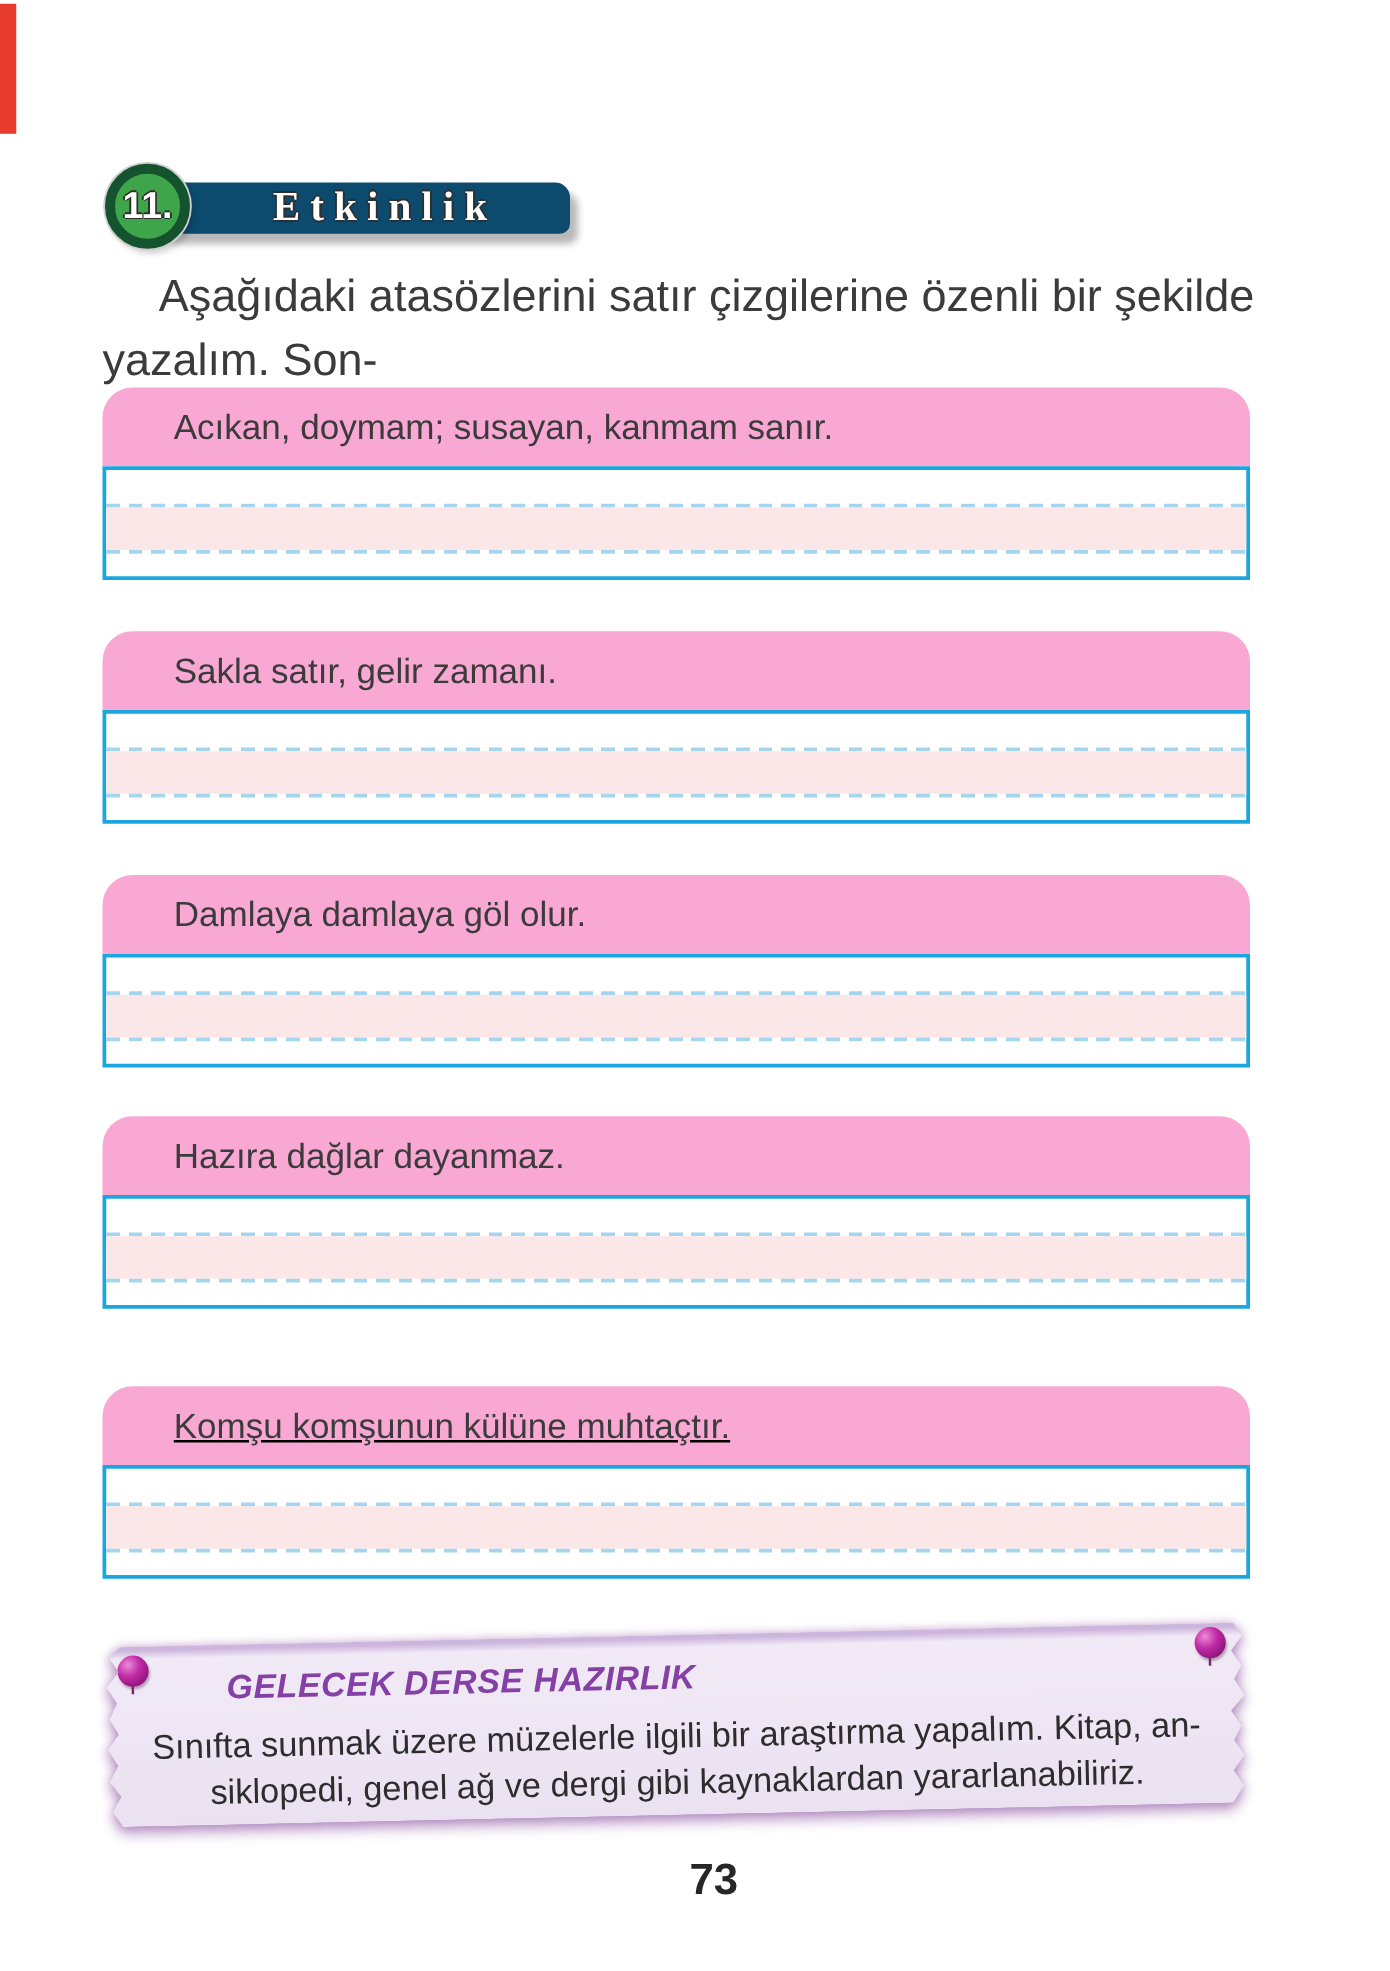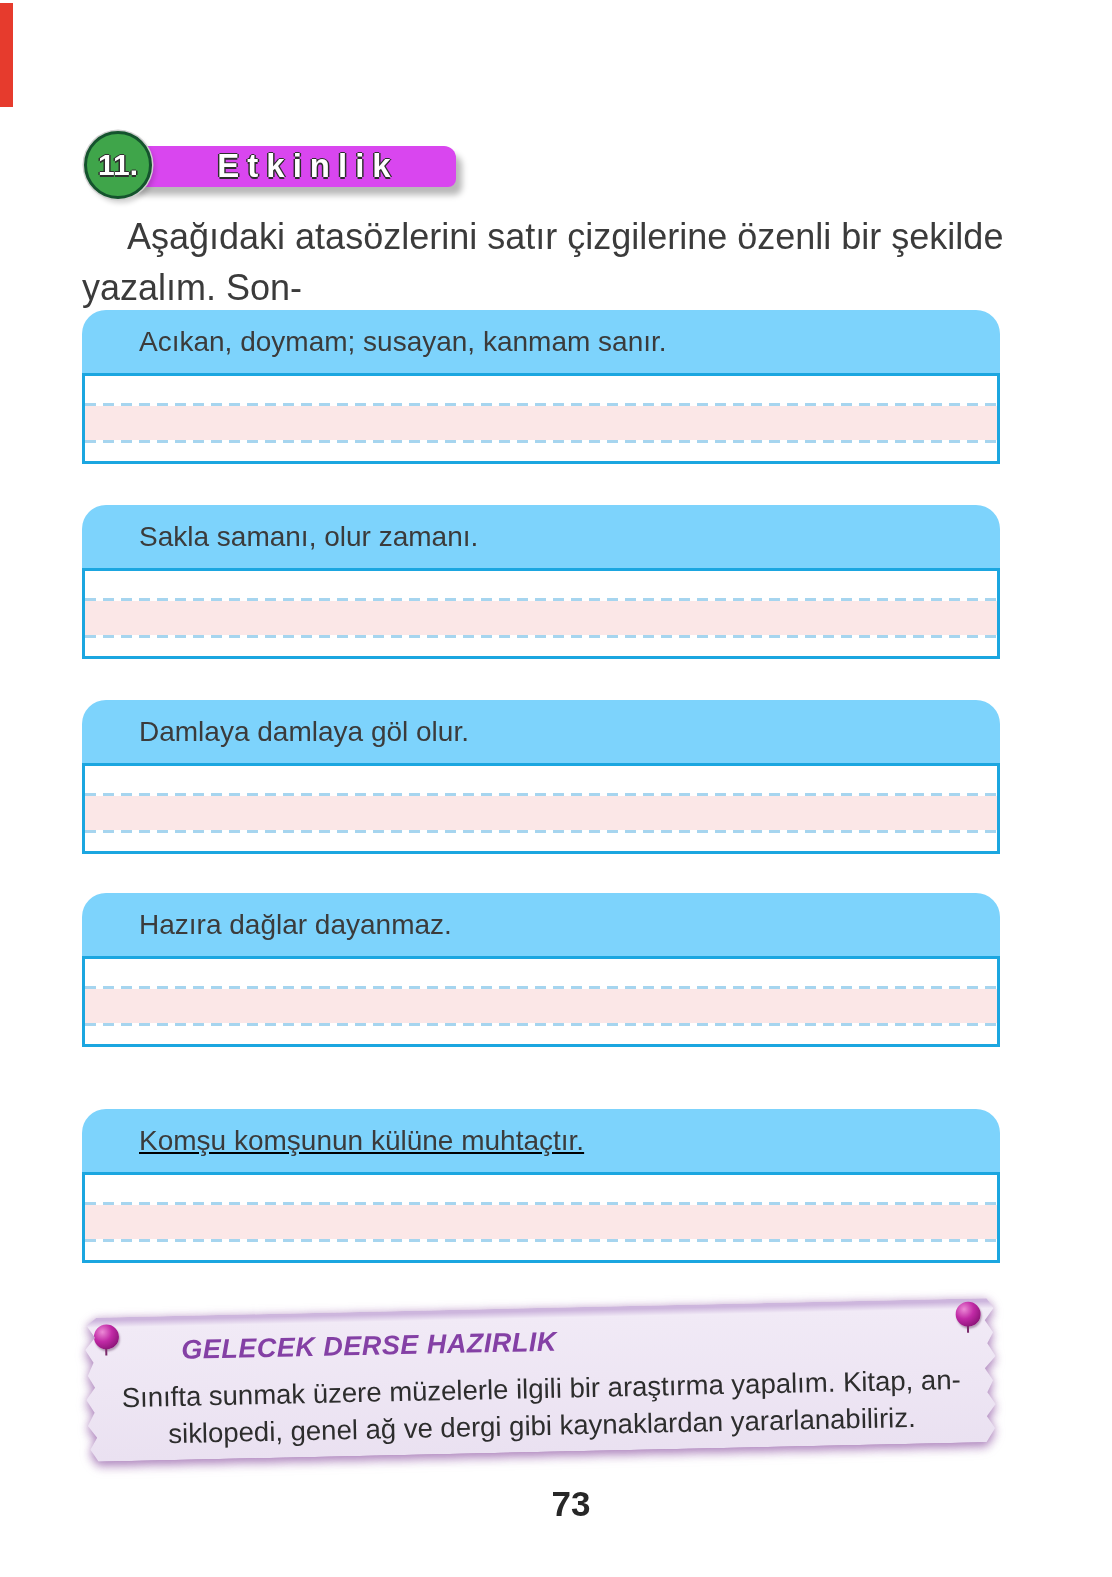--- a/index.html
+++ b/index.html
@@ -8,48 +8,48 @@
     position:relative; width:1112px; height:1577px; background:#ffffff;
     font-family:"Liberation Sans", sans-serif; overflow:hidden;
   }
   
   .edge-tab { position:absolute; left:0; top:3px; width:13px; height:104px; background:#e63b2d; }
 
   
   .badge { position:absolute; left:84px; top:131px; display:flex; align-items:center; }
   .badge-bar {
     position:relative; margin-left:-26px; width:330px; height:41px; margin-top:2px;
-    background:#d946ef; border-radius:6px 12px 8px 10px;
+    background:#0c4a6e; border-radius:6px 12px 8px 10px;
     box-shadow:6px 8px 6px rgba(0,0,0,0.28);
-    display:flex; align-items:center; justify-content:center; padding-left:34px;
+    display:flex; align-items:center; justify-content:center; padding-left:34px;font-family:Liberation Serif, serif;
   }
   .badge-bar span {
     color:#ffffff; font-weight:bold; font-size:33px; letter-spacing:8px;
     text-shadow:-1.5px 0 0 #2e2e2e, 1.5px 0 0 #2e2e2e, 0 -1.5px 0 #2e2e2e, 0 1.5px 0 #2e2e2e;
   }
   .badge-circle {
     position:relative; z-index:2; width:68px; height:68px; border-radius:50%;
-    background:#3fa54a; border:3px solid #14532d;
+    background:#3fa54a; border:8px solid #14532d;
     box-shadow:0 0 0 1.5px #cfcfcf, 3px 4px 5px rgba(0,0,0,0.18);
     display:flex; align-items:center; justify-content:center;
   }
   .badge-circle span {
     color:#ffffff; font-weight:bold; font-size:30px;
     text-shadow:-1.5px 0 0 #2e2e2e, 1.5px 0 0 #2e2e2e, 0 -1.5px 0 #2e2e2e, 0 1.5px 0 #2e2e2e;
   }
 
   
   .instruction { position:absolute; left:82px; top:211px; width:930px; font-size:36px; color:#3b3b3b; line-height:1.42; }
   .instruction .l1 { display:block; text-indent:45px; }
   .instruction .l2 { display:block; }
 
   
   .pbox { position:absolute; left:82px; width:918px; }
   .pbox-header {
-    height:63px; background:#7dd3fc; border-radius:24px 24px 0 0;
+    height:63px; background:#f9a8d4; border-radius:24px 24px 0 0;
     display:flex; align-items:center; padding-left:57px;
     font-size:28px; color:#3b3b3b;
   }
   .write-area { position:relative; height:91px; background:#ffffff; border:3px solid #1ba6e0; }
   .dash-line {
     position:absolute; left:0; right:0; height:3px;
     background:repeating-linear-gradient(90deg, #a6d5ef 0 11px, rgba(0,0,0,0) 11px 18px);
   }
   .dash-line.top { top:27px; }
   .dash-line.bot { top:64px; }
@@ -111,21 +111,21 @@
     </div>
     <div class="write-area">
       <div class="dash-line top"></div>
       <div class="pink-band"></div>
       <div class="dash-line bot"></div>
     </div>
   </section>
 
   <section class="pbox" style="top:505px;">
     <div class="pbox-header">
-      <span>Sakla samanı, olur zamanı.</span>
+      <span>Sakla satır, gelir zamanı.</span>
     </div>
     <div class="write-area">
       <div class="dash-line top"></div>
       <div class="pink-band"></div>
       <div class="dash-line bot"></div>
     </div>
   </section>
 
   <section class="pbox" style="top:893px;">
     <div class="pbox-header">

